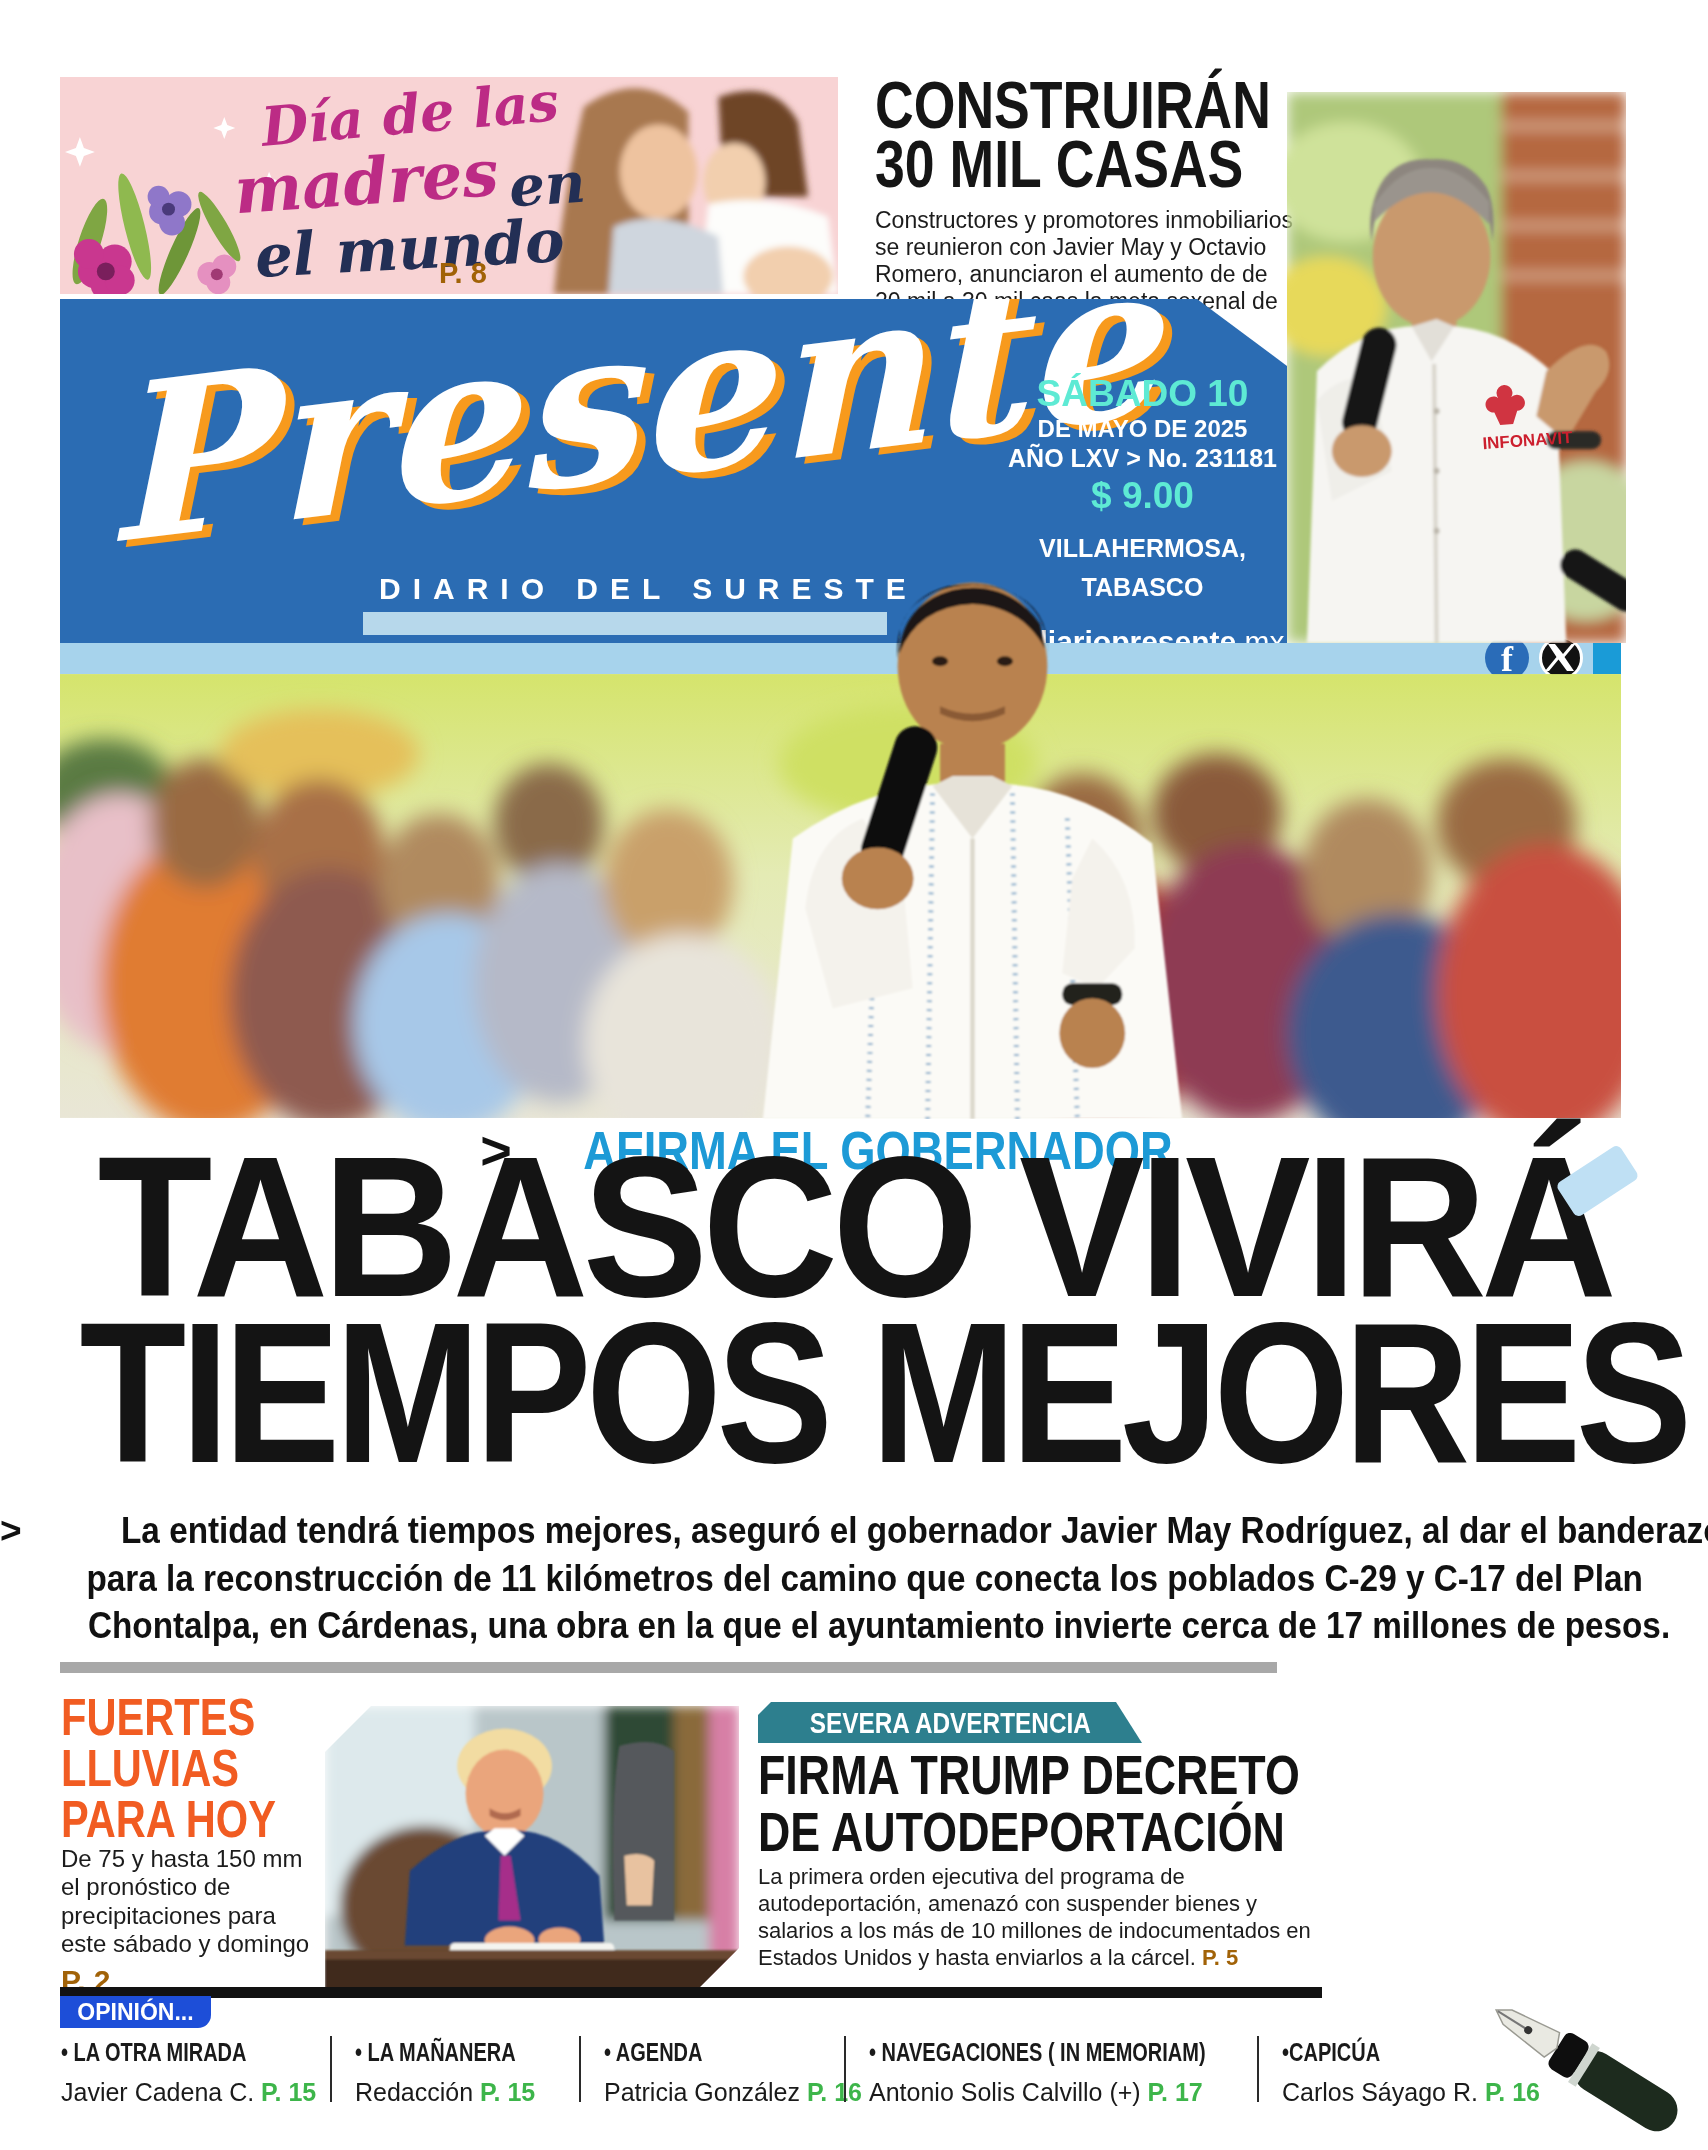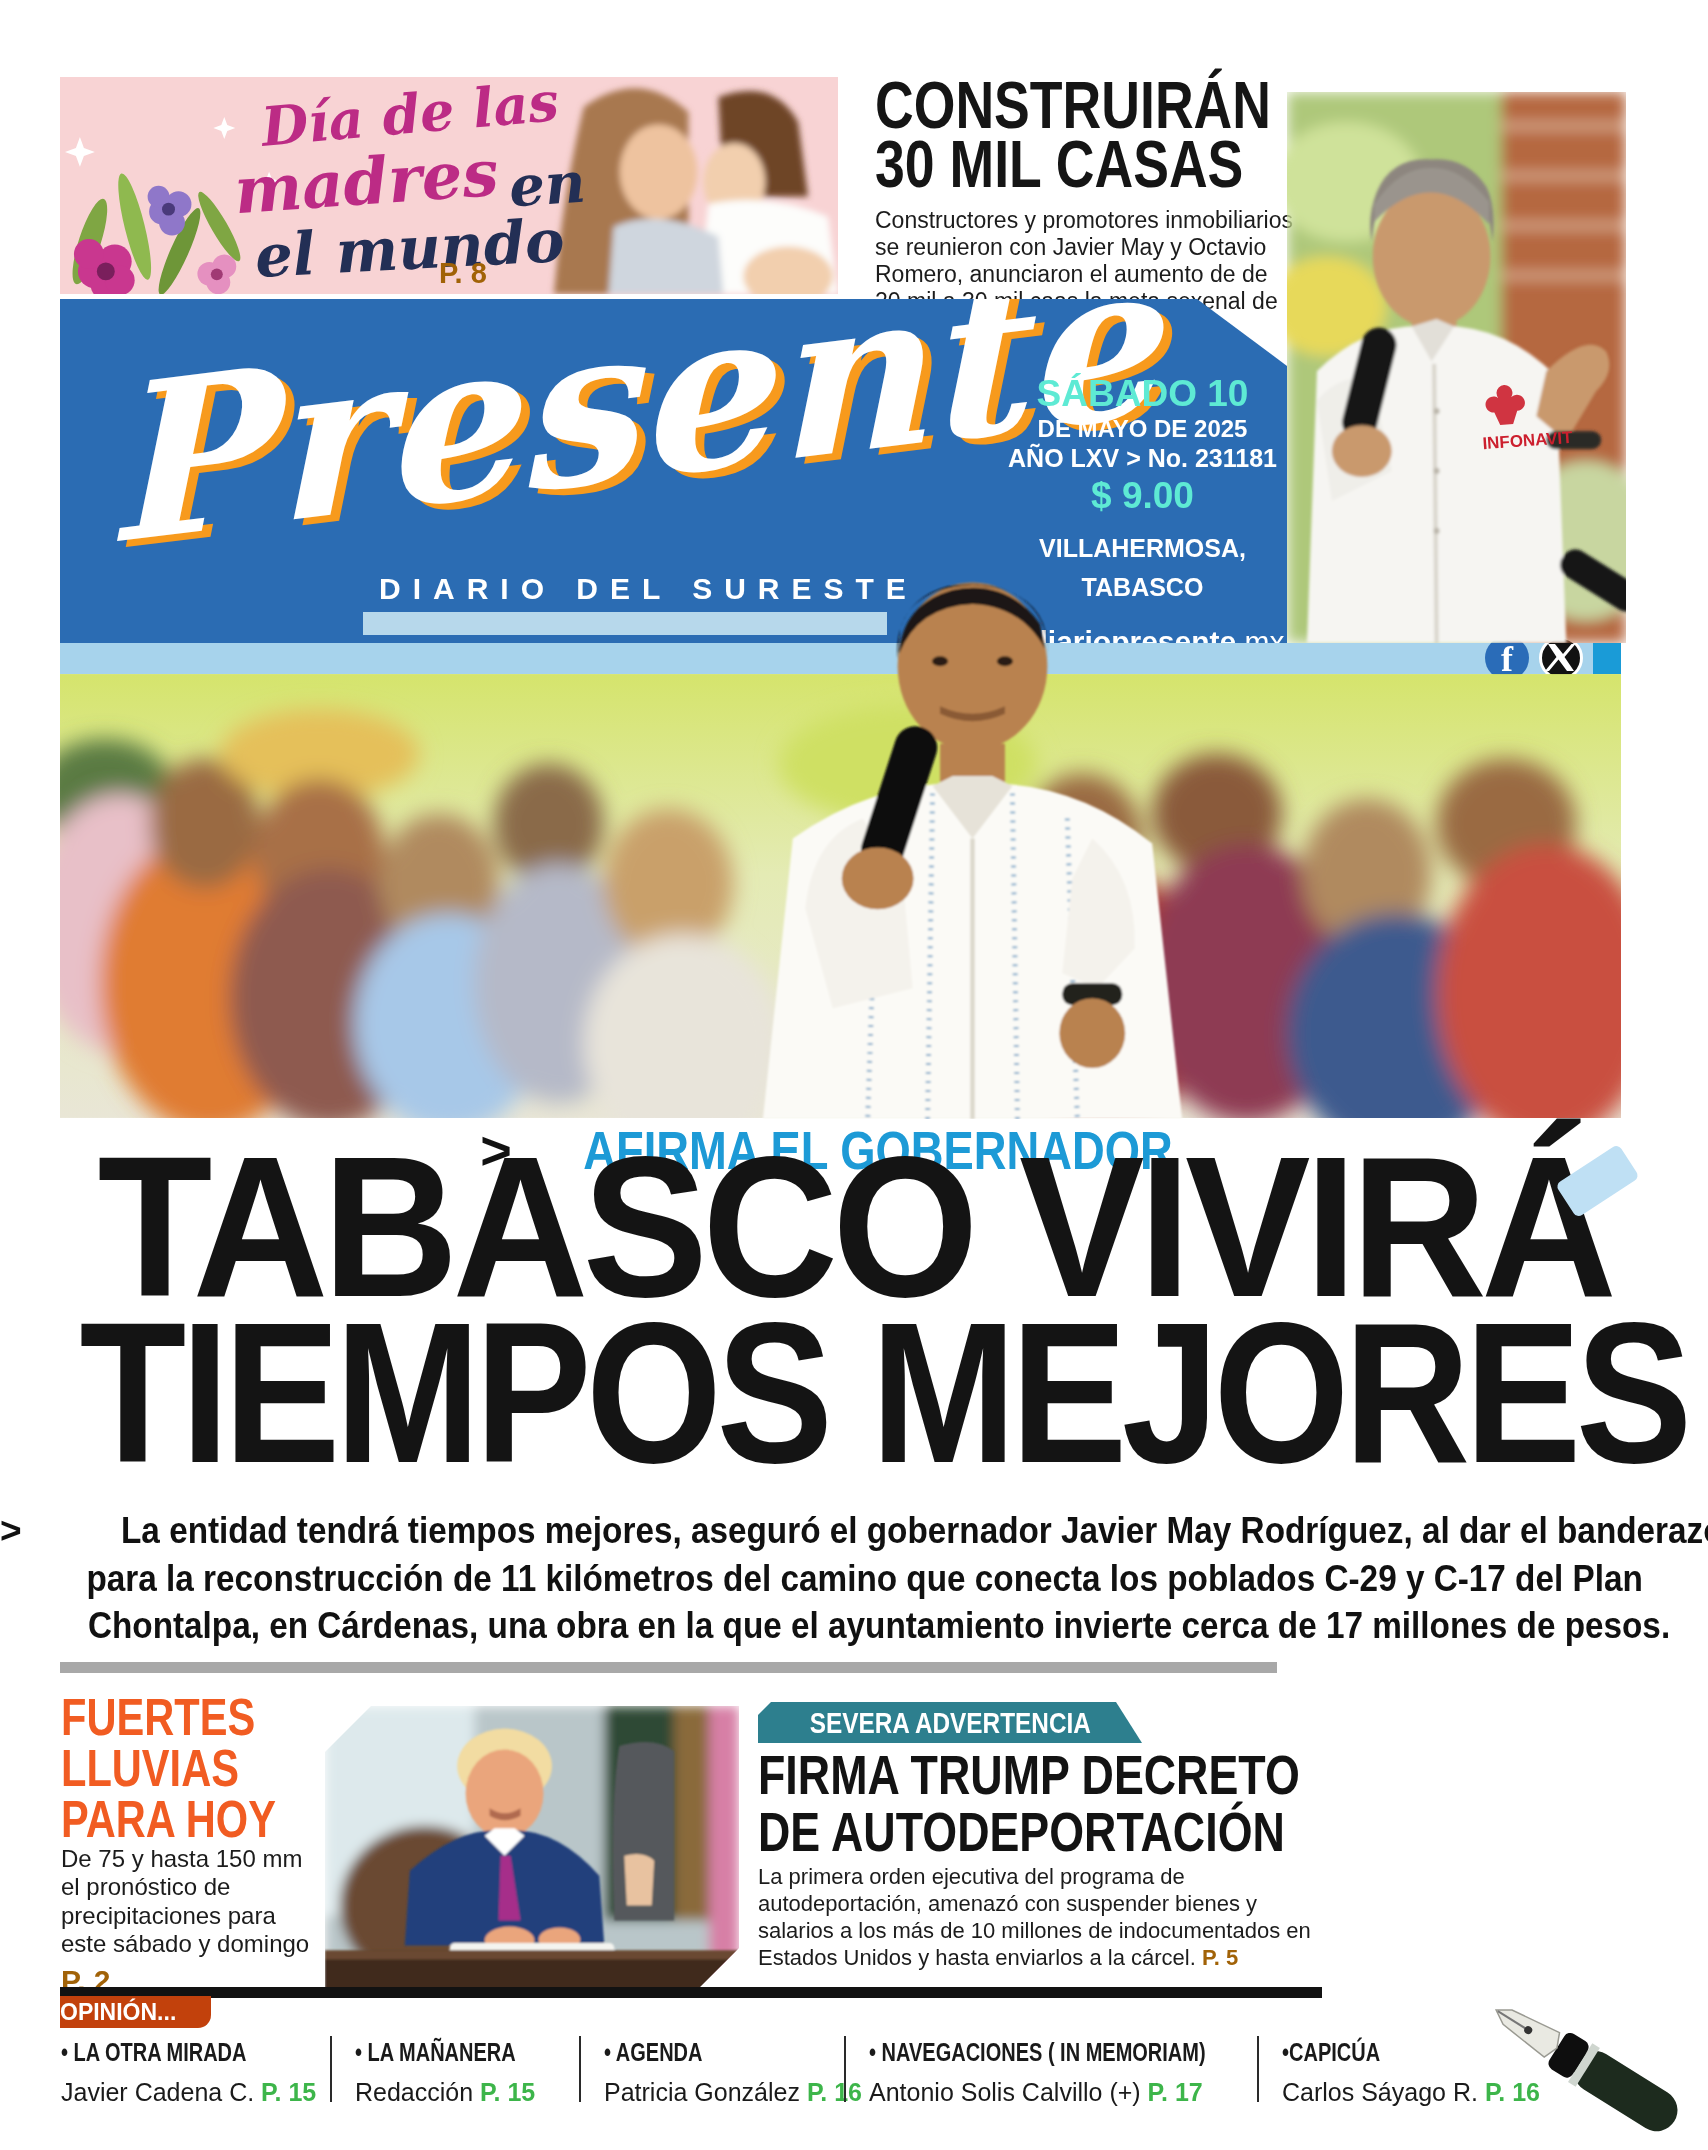--- a/index.html
+++ b/index.html
@@ -57,22 +57,22 @@
   #trumphead{left:758px;top:1750px;width:564px;font-size:56px;line-height:49px;font-weight:bold;color:#131313;}
   #trumpbody{left:758px;top:1863px;width:561px;font-size:22px;line-height:27px;color:#1c1c1c;}
   
   #floods{left:1292px;top:1668px;width:334px;height:292px;background:#c4e2f1;
           clip-path:polygon(0 0,100% 0,100% calc(100% - 75px),calc(100% - 75px) 100%,0 100%);}
   #floods .inner{position:absolute;left:21px;top:20px;width:294px;}
   #floods .ln{font-size:45px;line-height:47px;font-weight:bold;color:#17191b;}
   #floods .pref{margin-top:11px;font-size:33px;}
   
   #blackbar{left:60px;top:1987px;width:1262px;height:11px;background:#121212;}
-  #opiniontag{left:60px;top:1996px;width:151px;height:32px;background:#c2410c;border-radius:0 0 13px 0;
-              color:#fff;font-weight:bold;font-size:23px;line-height:32px;}
+  #opiniontag{left:60px;top:1996px;width:151px;height:32px;background:#1d4ed8;border-radius:0 0 13px 0;
+              color:#fff;font-weight:bold;font-size:23px;text-align:center;line-height:32px;}
   .fcol{position:absolute;top:2038px;}
   .fcol .t{font-size:25px;font-weight:bold;color:#1a1a1a;}
   .fcol .a{margin-top:11px;font-size:25px;color:#1a1a1a;}
   .greenpage{color:#3db54a;font-weight:bold;}
   .fdiv{position:absolute;top:2036px;width:1.5px;height:66px;background:#2a2a2a;}
   .photo{overflow:hidden;}
 </style>
 </head>
 <body>
 

